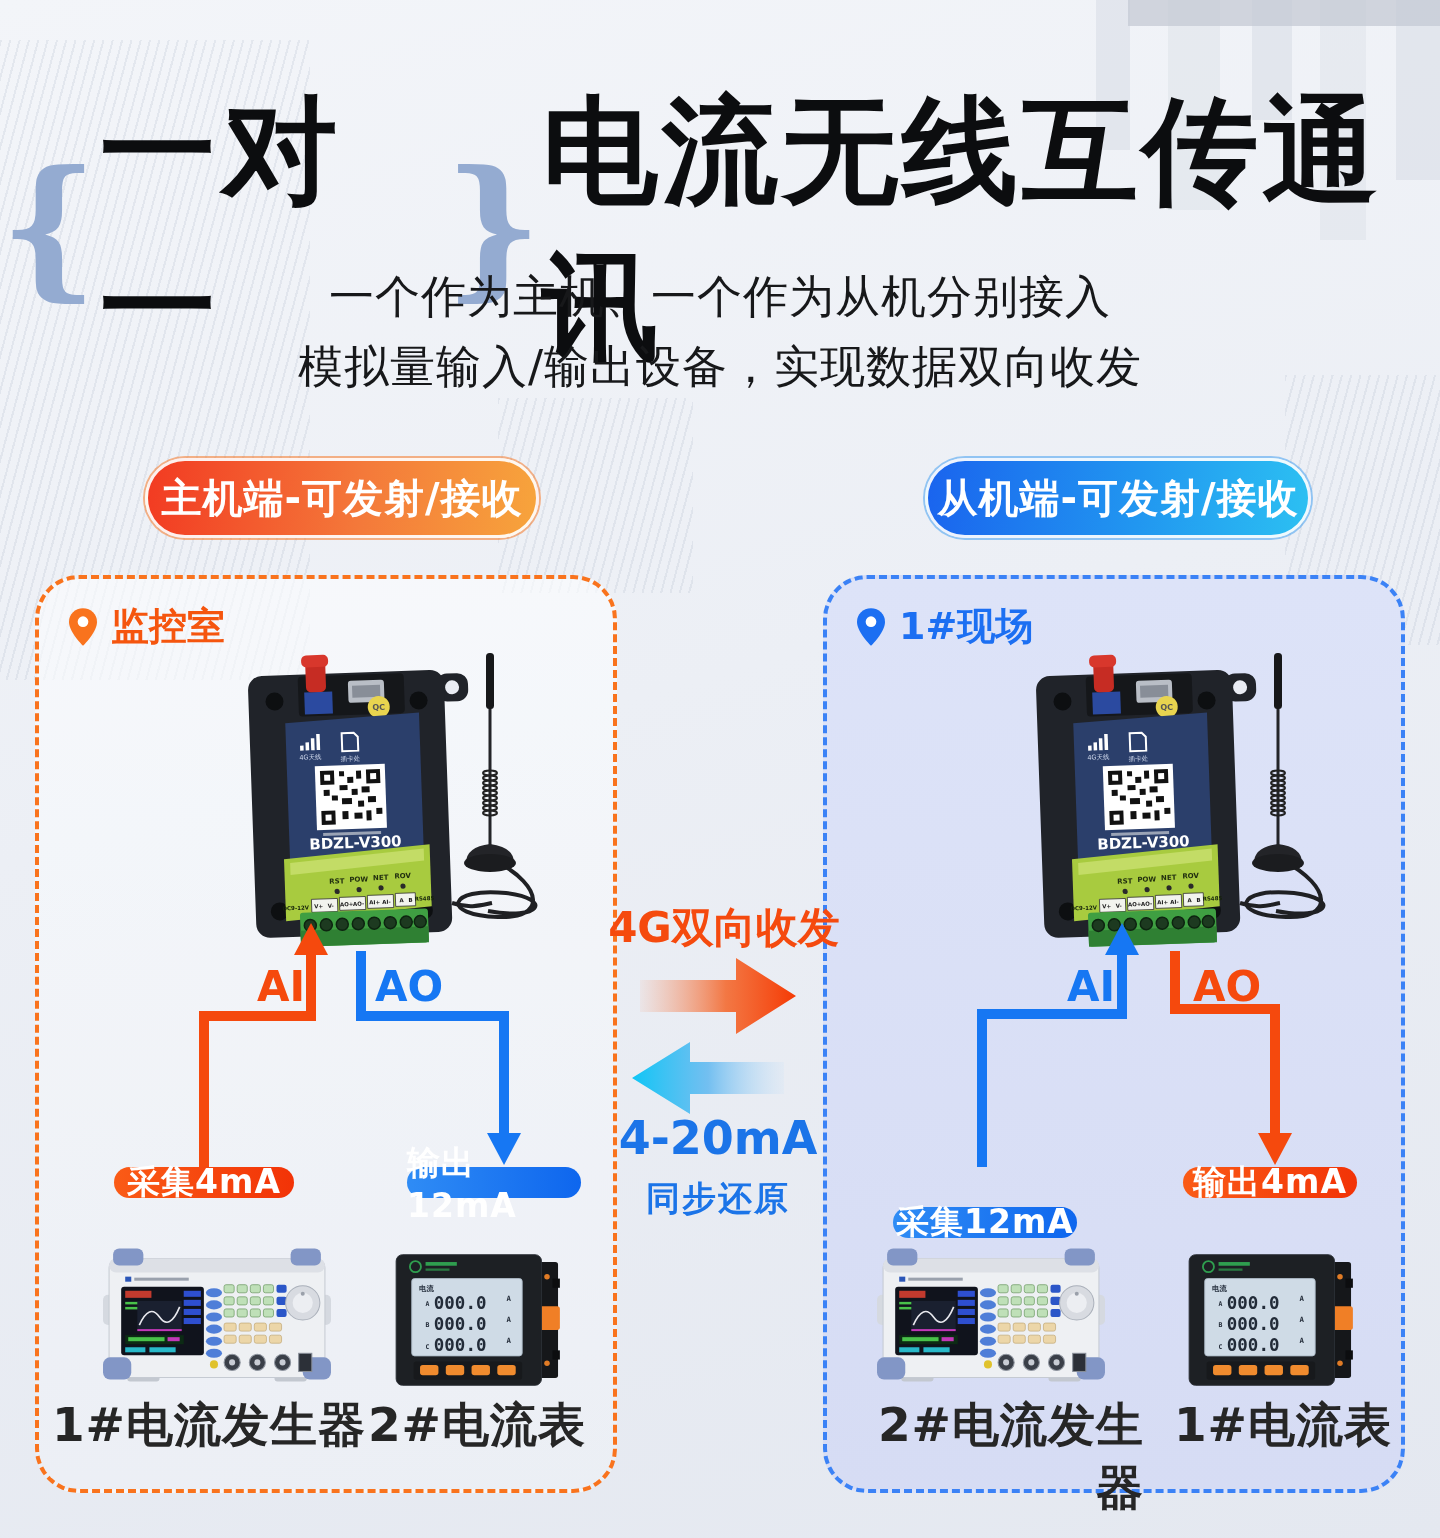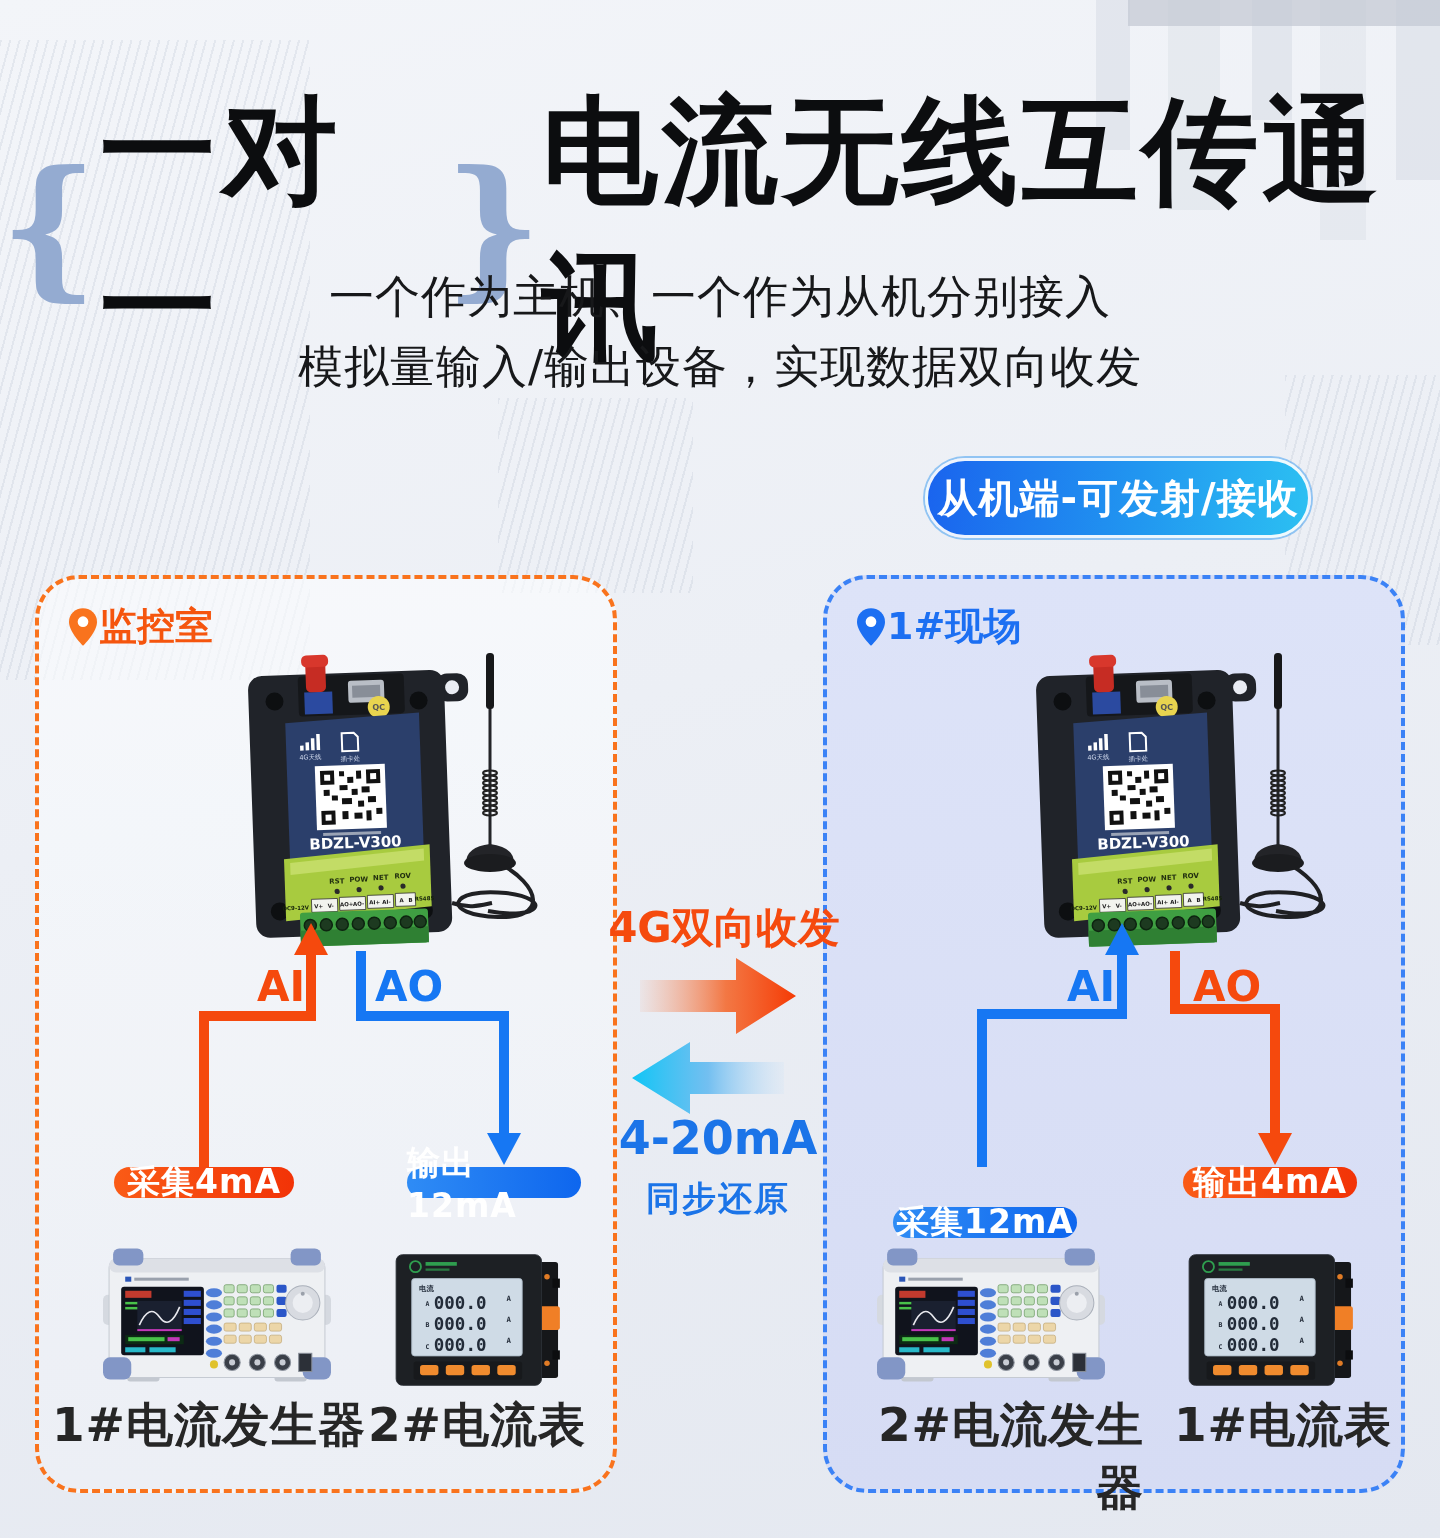--- a/index.html
+++ b/index.html
@@ -22,21 +22,21 @@
          color:#fff;font-size:40px;font-weight:700;letter-spacing:1px;border:3px solid rgba(255,255,255,.92);}
   .badge-orange{left:145px;width:388px;background:linear-gradient(95deg,#f23b22 0%,#f4793a 55%,#f7a43c 100%);
                 box-shadow:0 0 0 2px rgba(246,120,40,.55);}
   .badge-blue{left:925px;width:380px;background:linear-gradient(95deg,#1a64ee 0%,#2196f0 55%,#2cc0f2 100%);
               box-shadow:0 0 0 2px rgba(70,160,240,.55);}
 
   
   .zone{position:absolute;top:575px;width:582px;height:918px;border-radius:44px;box-sizing:border-box;}
   .zone-left{left:35px;border:4px dashed #f9731d;background:linear-gradient(180deg,rgba(251,252,254,.65),rgba(238,241,246,.65));}
   .zone-right{left:823px;border:4px dashed #3b82f6;background:linear-gradient(180deg,#dde3f8,#d6dcf4);}
-  .loc{position:absolute;top:22px;left:28px;display:flex;align-items:center;font-size:38px;font-weight:700;}
+  .loc{position:absolute;top:22px;left:28px;display:flex;align-items:center;gap:12px;font-size:38px;font-weight:700;}
   .loc-orange{color:#f5550e;} .loc-blue{color:#1c6ff2;}
   .loc svg{width:32px;height:40px;}
 
   .slot{position:absolute;}
   .wire-svg{position:absolute;left:0;top:0;width:582px;height:918px;pointer-events:none;}
   .io-label{position:absolute;font-size:42px;font-weight:800;}
   .c-orange{color:#f5490d;} .c-blue{color:#1677f3;}
   .pill{position:absolute;top:588px;height:31px;border-radius:25px;display:flex;align-items:center;justify-content:center;
         color:#fff;font-size:33px;font-weight:700;letter-spacing:1px;}
   .pill-orange{background:linear-gradient(90deg,#fa5b16,#f23307);}
@@ -69,20 +69,21 @@
     <span class="brace">{</span>
     <span class="title-hl">一对一</span>
     <span class="brace">}</span>
     <span class="title-rest">电流无线互传通讯</span>
   </div>
   <div class="subtitle">
     <div>一个作为主机、一个作为从机分别接入</div>
     <div>模拟量输入/输出设备，实现数据双向收发</div>
   </div>
 
+  <div class="badge badge-orange">主机端-可发射/接收</div>
   <div class="badge badge-blue">从机端-可发射/接收</div>
 
   <div class="zone zone-left">
     <div class="loc loc-orange">
       <svg viewBox="0 0 24 30">
         <path d="M12 1C6 1 1.5 5.5 1.5 11.2 1.5 19 12 29 12 29s10.5-10 10.5-17.8C22.5 5.5 18 1 12 1z" fill="#f9731d"></path>
         <circle cx="12" cy="11" r="4" fill="#fff"></circle>
       </svg>
       <span>监控室</span>
     </div>

